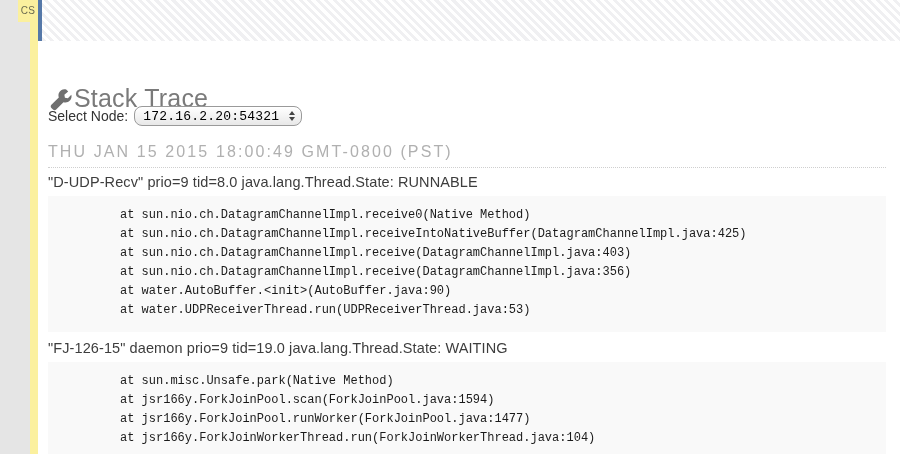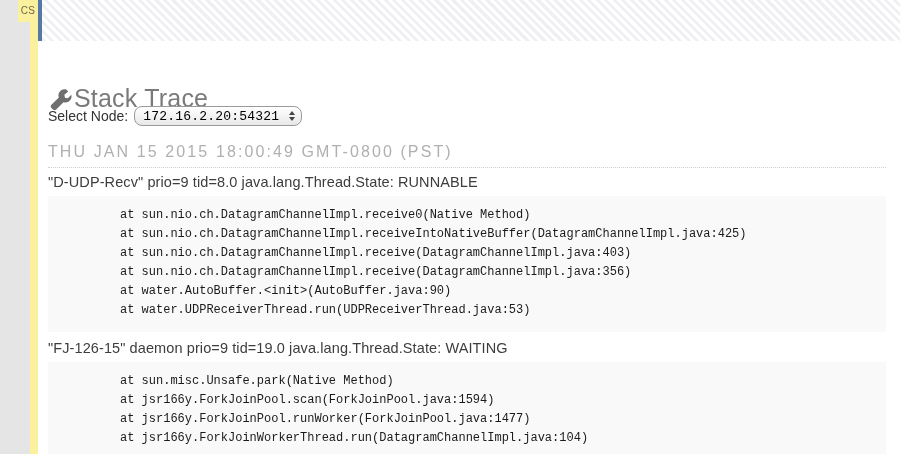--- a/index.html
+++ b/index.html
@@ -220,17 +220,17 @@
         </span>
       </span>
     </div>
 
     <div class="timestamp">THU JAN 15 2015 18:00:49 GMT-0800 (PST)</div>
 
     <div class="threads">
         <div class="thread-header">"D-UDP-Recv" prio=9 tid=8.0 java.lang.Thread.State: RUNNABLE</div>
         <div class="trace-block"><span class="trace-line">at sun.nio.ch.DatagramChannelImpl.receive0(Native Method)</span><span class="trace-line">at sun.nio.ch.DatagramChannelImpl.receiveIntoNativeBuffer(DatagramChannelImpl.java:425)</span><span class="trace-line">at sun.nio.ch.DatagramChannelImpl.receive(DatagramChannelImpl.java:403)</span><span class="trace-line">at sun.nio.ch.DatagramChannelImpl.receive(DatagramChannelImpl.java:356)</span><span class="trace-line">at water.AutoBuffer.&lt;init&gt;(AutoBuffer.java:90)</span><span class="trace-line">at water.UDPReceiverThread.run(UDPReceiverThread.java:53)</span></div>
         <div class="thread-header">"FJ-126-15" daemon prio=9 tid=19.0 java.lang.Thread.State: WAITING</div>
-        <div class="trace-block"><span class="trace-line">at sun.misc.Unsafe.park(Native Method)</span><span class="trace-line">at jsr166y.ForkJoinPool.scan(ForkJoinPool.java:1594)</span><span class="trace-line">at jsr166y.ForkJoinPool.runWorker(ForkJoinPool.java:1477)</span><span class="trace-line">at jsr166y.ForkJoinWorkerThread.run(DatagramChannelImpl.java:104)</span></div>
+        <div class="trace-block"><span class="trace-line">at sun.misc.Unsafe.park(Native Method)</span><span class="trace-line">at jsr166y.ForkJoinPool.scan(ForkJoinPool.java:1594)</span><span class="trace-line">at jsr166y.ForkJoinPool.runWorker(ForkJoinPool.java:1477)</span><span class="trace-line">at jsr166y.ForkJoinWorkerThread.run(ForkJoinWorkerThread.java:104)</span></div>
       </div>
 
   </div>
 </div>
 
 </body></html>

